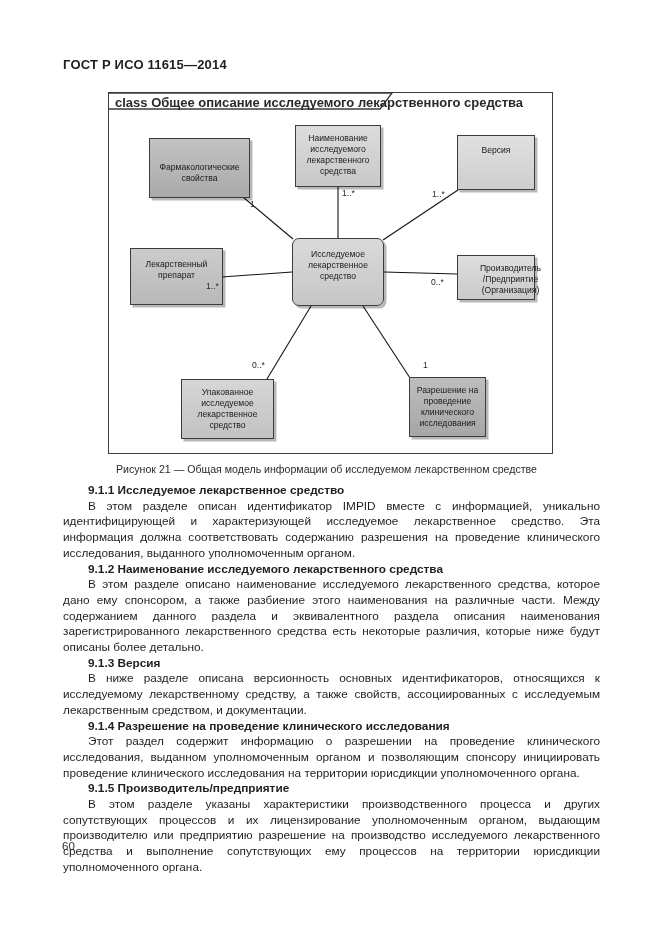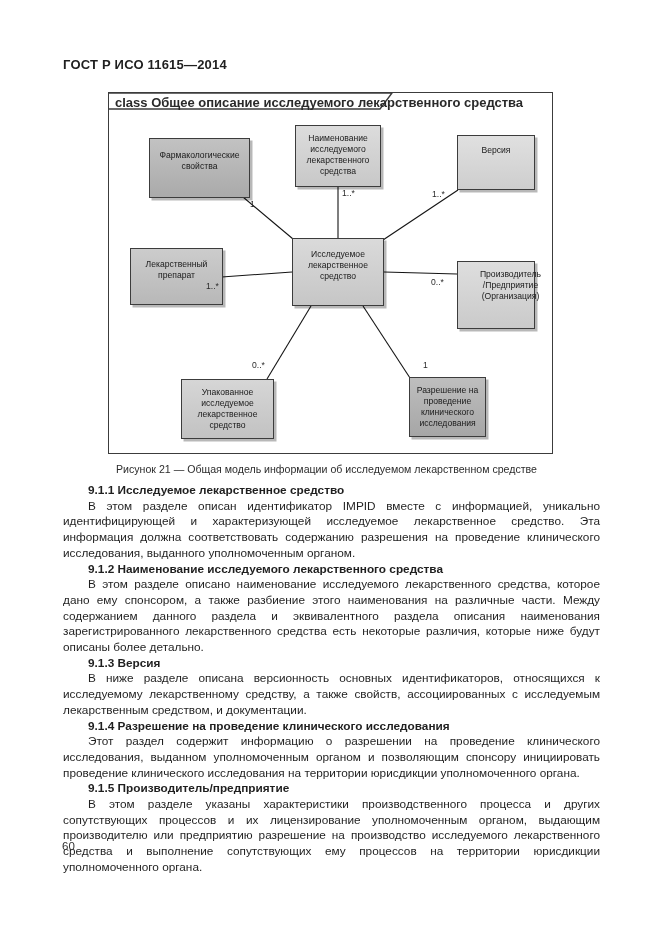--- a/index.html
+++ b/index.html
@@ -21,26 +21,26 @@
     position:absolute;left:6px;top:2px;
     font-size:13px;font-weight:bold;color:#2a2a2a;white-space:nowrap;
   }
   .node{
     position:absolute;border:1.4px solid #3c3c3c;
     box-shadow:2.5px 2.5px 0 rgba(0,0,0,.28);
     display:flex;justify-content:center;align-items:flex-start;
     text-align:center;font-size:8.6px;line-height:11px;color:#1a1a1a;
     padding:7px 3px 2px 3px;box-sizing:border-box;
   }
-  .n0{left:40px;top:45px;width:101px;height:60px;background:linear-gradient(#c2c2c2,#aaaaaa);padding-top:11px;}
+  .n0{left:40px;top:45px;width:101px;height:60px;background:linear-gradient(#c2c2c2,#aaaaaa);padding-top:11px;align-items:center;}
   .n1{left:186px;top:32px;width:86px;height:62px;background:linear-gradient(#dcdcdc,#c8c8c8);}
   .n2{left:348px;top:42px;width:78px;height:55px;background:linear-gradient(#e0e0e0,#cecece);padding-top:9px;}
   .n3{left:21px;top:155px;width:93px;height:57px;background:linear-gradient(#cccccc,#b8b8b8);padding-top:10px;}
-  .n4{left:183px;top:145px;width:92px;height:68px;background:linear-gradient(#dadada,#c6c6c6);padding-top:10px;}
-  .n5{left:348px;top:168px;width:78px;height:68px;background:linear-gradient(#dedede,#cacaca);padding-left:32px;}
+  .n4{left:183px;top:145px;width:92px;height:68px;background:linear-gradient(#dadada,#c6c6c6);padding-top:10px;border-radius:7px;}
+  .n5{left:348px;top:162px;width:78px;height:45px;background:linear-gradient(#dedede,#cacaca);padding-left:32px;}
   .n6{left:72px;top:286px;width:93px;height:60px;background:linear-gradient(#d6d6d6,#c2c2c2);}
   .n7{left:300px;top:284px;width:77px;height:60px;background:linear-gradient(#bebebe,#a6a6a6);}
   .mult{
     position:absolute;font-size:8.6px;color:#2a2a2a;white-space:nowrap;
   }
   .m0{left:141px;top:106px;}
   .m1{left:233px;top:95px;}
   .m2{left:323px;top:96px;}
   .m3{left:97px;top:188px;}
   .m4{left:322px;top:184px;}

